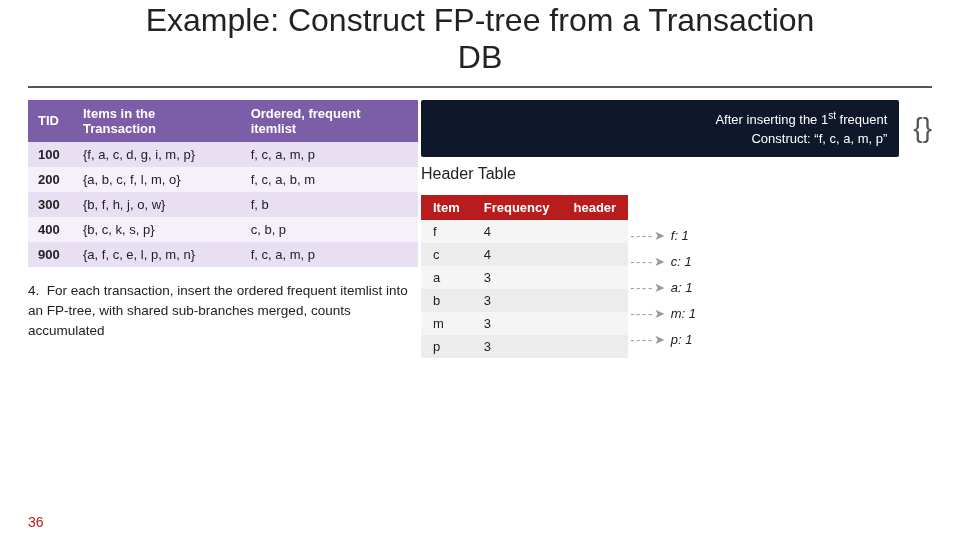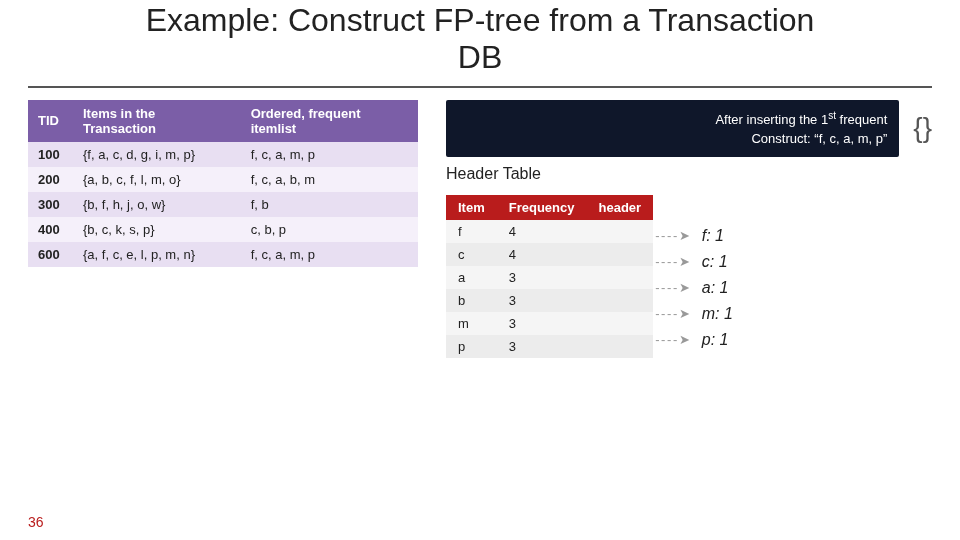--- a/index.html
+++ b/index.html
@@ -29,21 +29,21 @@
     }
 
     .divider {
       height: 2px;
       background: #555;
       margin-bottom: 12px;
     }
 
     .content-area {
       display: flex;
-      gap: 28px;
+      gap: 3px;
       align-items: flex-start;
     }
 
     
     .left-section {
       flex: 0 0 auto;
       width: 390px;
     }
 
     .transaction-table {
@@ -204,23 +204,23 @@
     }
 
     .label-row .dashes {
       color: #999;
       letter-spacing: -1px;
       font-size: 13px;
     }
 
     .label-row .fp-text {
       font-style: italic;
-      font-size: 16px;
-      color: #222;
-      margin-left: 13px;
+      font-size: 13px;
+      color: #222;
+      margin-left: 7px;
       text-align: center;
     }
   </style>
 </head>
 <body>
 
 <div class="page">
 
   <h1 class="title">
     <span>Example: Construct FP-tree from a Transaction</span><br>
@@ -255,27 +255,31 @@
     <td class="td-tid">300</td>
     <td>{b, f, h, j, o, w}</td>
     <td>f, b</td>
   </tr>
             <tr>
     <td class="td-tid">400</td>
     <td>{b, c, k, s, p}</td>
     <td>c, b, p</td>
   </tr>
             <tr>
-    <td class="td-tid">600</td>
+    <td class="td-tid">900</td>
     <td>{a, f, c, e, l, p, m, n}</td>
     <td>f, c, a, m, p</td>
   </tr>
           </tbody>
       </table>
 
+      <div class="step4-text">
+        <span>4.</span>
+        &nbsp;<span>For each transaction, insert the ordered frequent itemlist into an FP-tree, with shared sub-branches merged, counts accumulated</span>
+      </div>
     </div>
 
     <div class="right-section">
 
       <div class="top-right">
         <div class="info-box">
           <span>After inserting the 1</span><span class="sup">st</span><span> frequent</span><br>
           <span>Construct: “f, c, a, m, p”</span>
         </div>
         <div class="empty-braces">{}</div>

